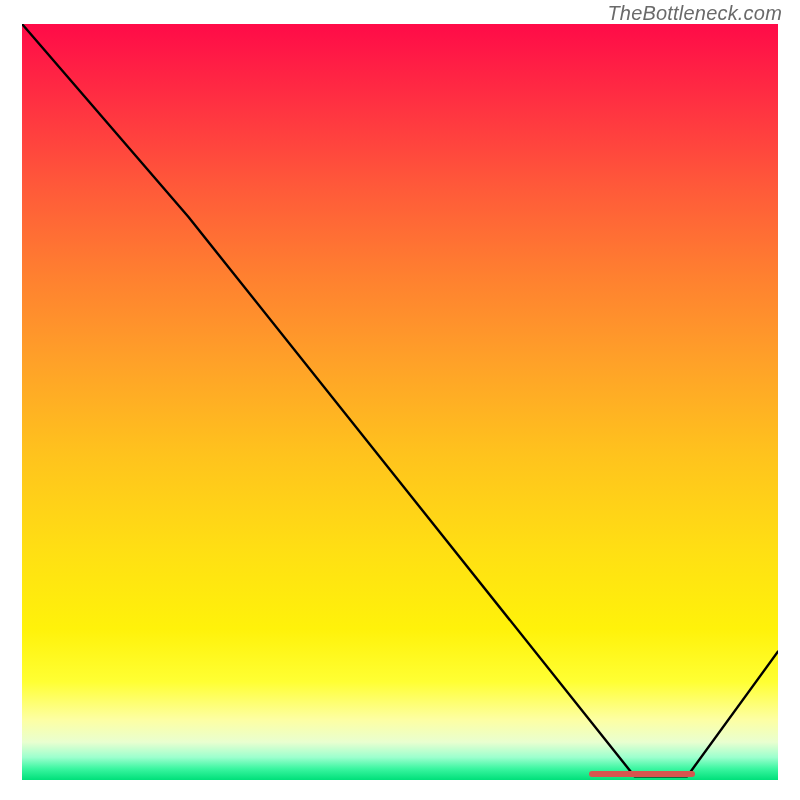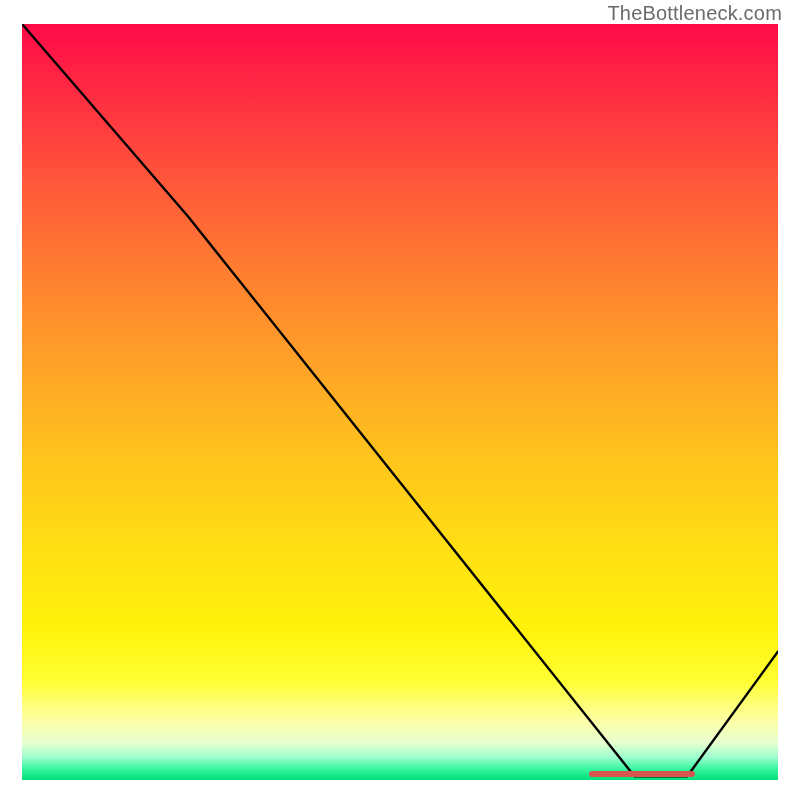--- a/index.html
+++ b/index.html
@@ -8,20 +8,21 @@
     width: 800px;
     height: 800px;
     overflow: hidden;
     font-family: Arial, Helvetica, sans-serif;
     background: #ffffff;
   }
   .frame {
     position: relative;
     width: 800px;
     height: 800px;
+    font-style: italic;
   }
   .plot-area {
     position: absolute;
     left: 22px;
     top: 24px;
     width: 756px;
     height: 756px;
     background: linear-gradient(
       to bottom,
       #ff0b48 0%,

